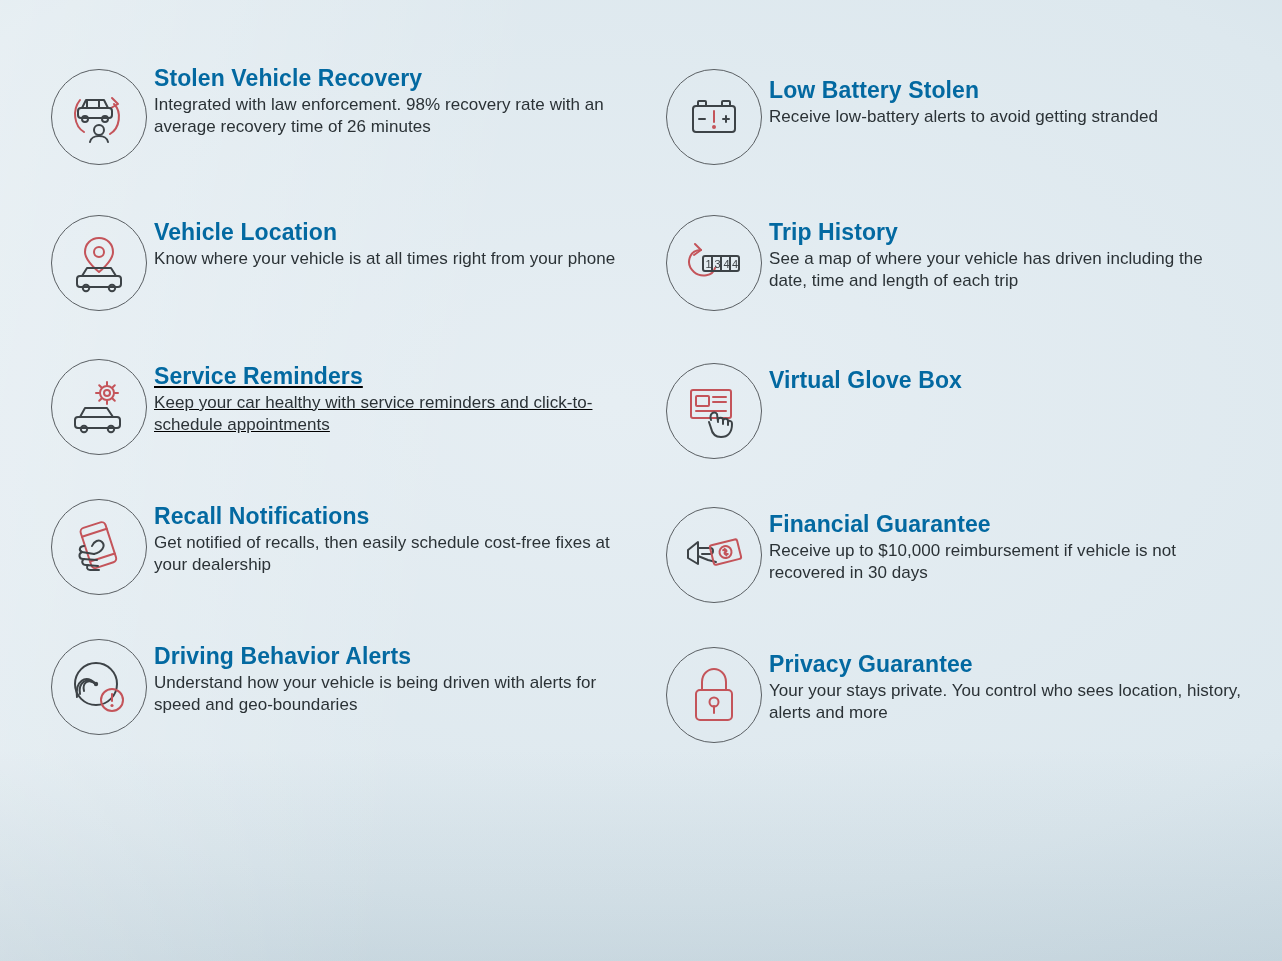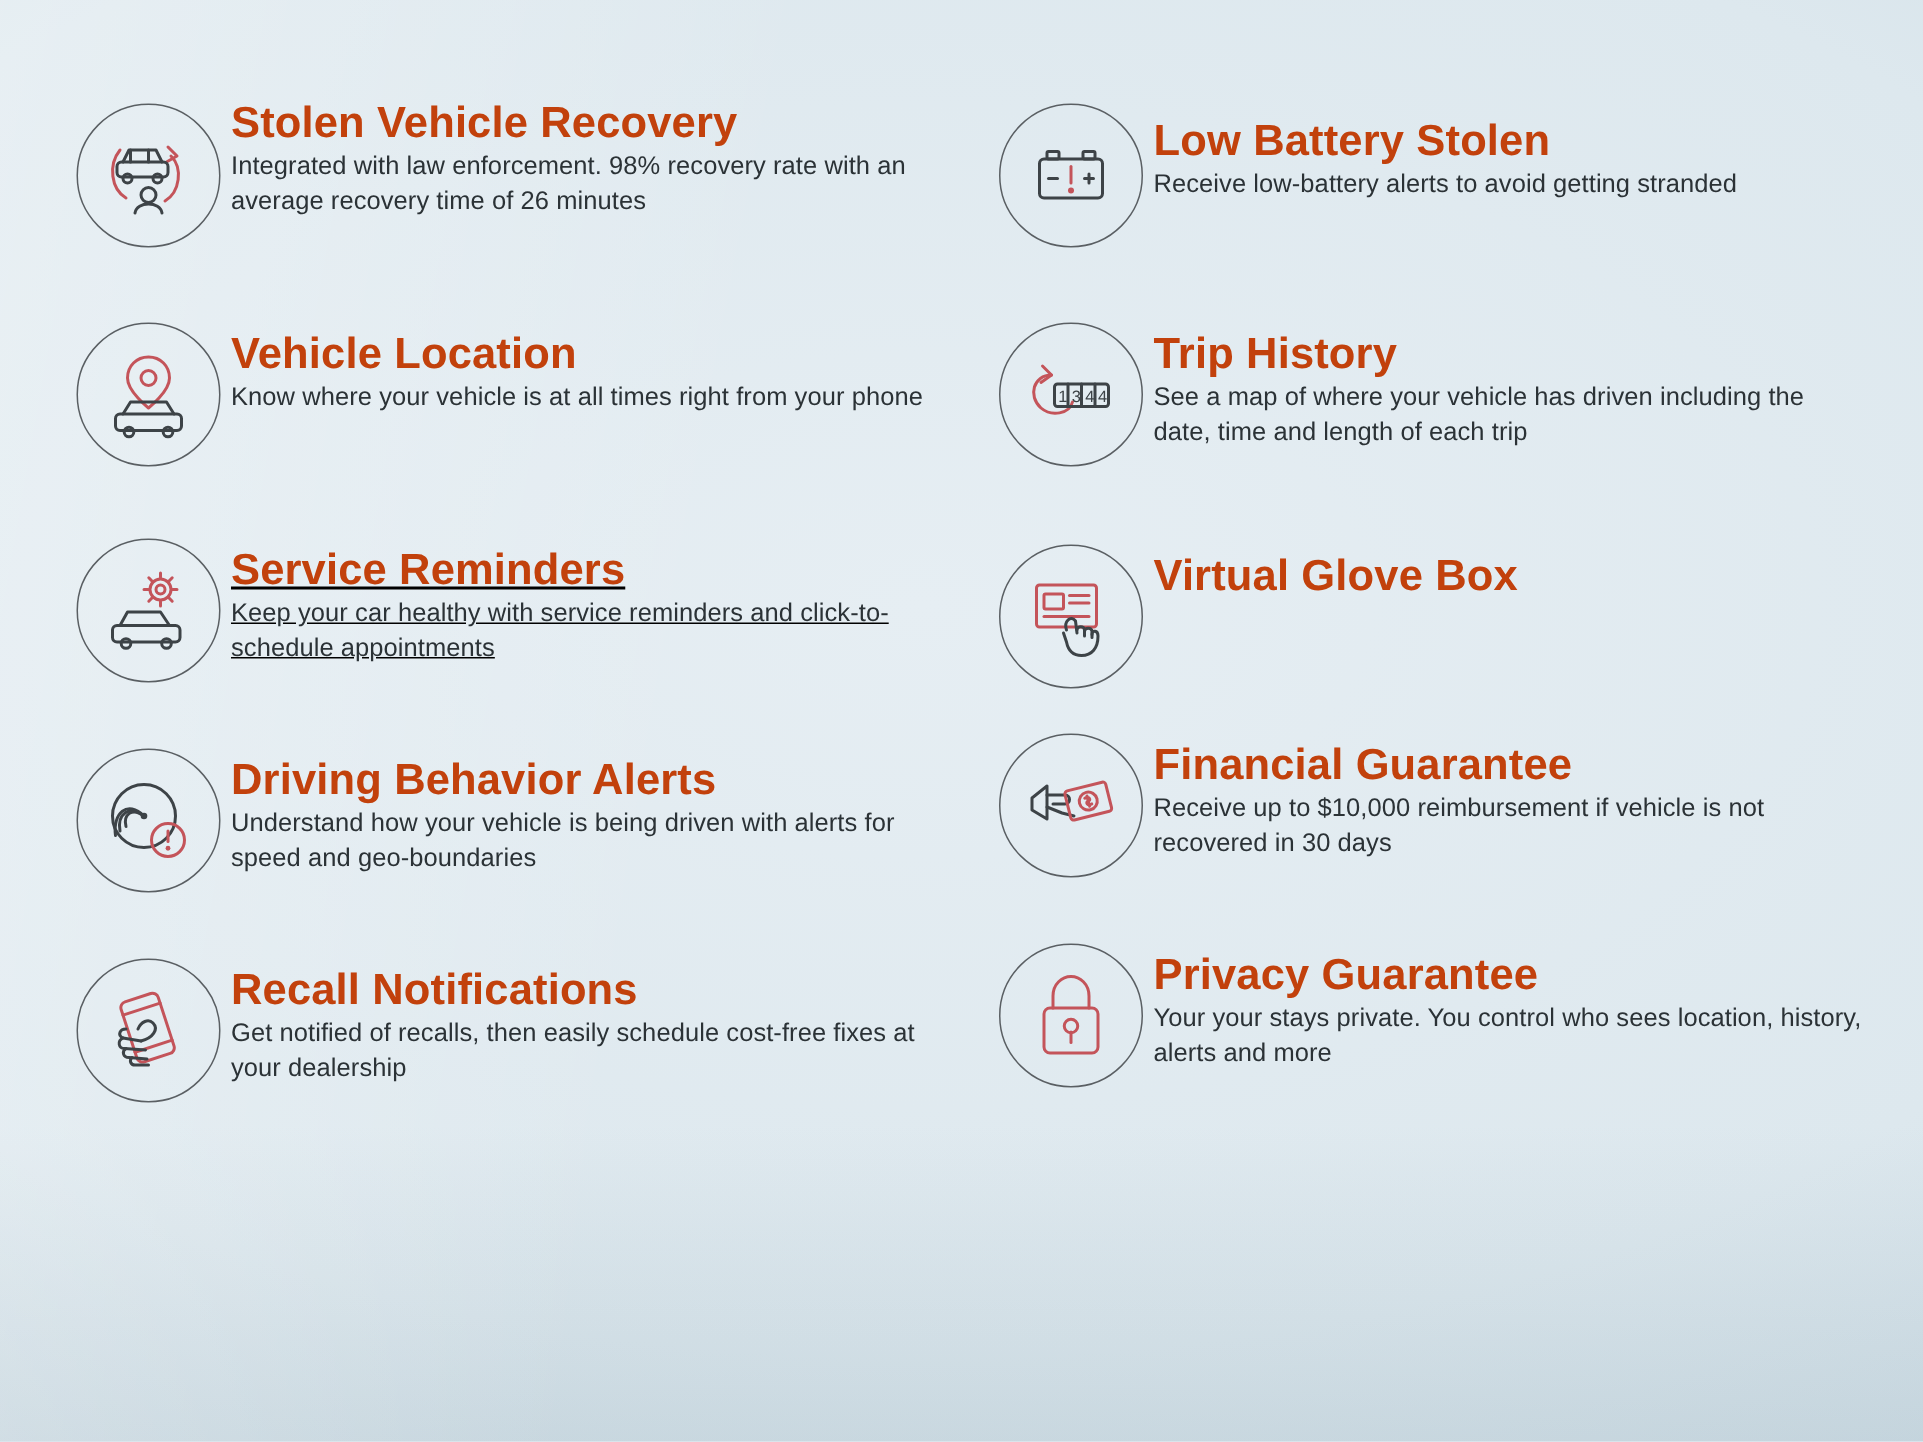--- a/index.html
+++ b/index.html
@@ -72,43 +72,43 @@
     box-sizing: border-box;
   }
   .icon-circle svg {
     display: block;
   }
   .text {
     flex: 1 1 auto;
     padding-top: 12px;
   }
   .f-title {
-    color: #c2410c;
-    font-size: 29px;
+    color: #0369a1;
+    font-size: 23px;
     font-weight: bold;
     line-height: 1.12;
     margin: 0 0 2px 0;
     letter-spacing: 0.1px;
   }
   .f-desc {
     color: #2b3236;
     font-size: 17px;
     line-height: 1.33;
     margin: 0;
     letter-spacing: 0.05px;
   }
 
   
   .col-left  .feature:nth-child(1) .text { padding-top: 4px; }
   .col-left  .feature:nth-child(2) { margin-bottom: 34px; }
   .col-left  .feature:nth-child(3) { margin-bottom: 30px; text-decoration: underline; }
   .col-left  .feature:nth-child(4) { margin-bottom: 30px; }
   .col-right .feature:nth-child(1) .text { padding-top: 16px; }
   .col-right .feature:nth-child(2) { margin-bottom: 38px; }
-  .col-right .feature:nth-child(3) { margin-bottom: 16px; }
+  .col-right .feature:nth-child(3) { margin-bottom: 34px; }
   .col-right .feature:nth-child(4) { margin-bottom: 30px; }
 
   .stroke-dark { fill: none; stroke: #3d4347; stroke-width: 2; stroke-linecap: round; stroke-linejoin: round; }
   .stroke-red  { fill: none; stroke: #c4545a; stroke-width: 2; stroke-linecap: round; stroke-linejoin: round; }
   .fill-red { fill: #c4545a; }
   .fill-dark { fill: #3d4347; }
   .txt-mini { font-family: "Liberation Sans", sans-serif; font-size: 11px; fill: #3d4347; }
 </style>
 </head>
 <body>
@@ -181,57 +181,57 @@
         <div class="text">
           <p class="f-title">Service Reminders</p>
           <p class="f-desc">Keep your car healthy with service reminders and click-to-schedule appointments</p>
         </div>
       </div>
 
       <div class="feature">
         <div class="icon-wrap">
           <div class="icon-circle">
             <svg width="62" height="62" viewBox="0 0 62 62">
-              <circle class="stroke-dark" cx="28" cy="28" r="21"></circle>
-              <path class="stroke-dark" d="M28 28 C20 22, 14 27, 16 35"></path>
-              <path class="stroke-dark" d="M28 28 C18 20, 10 27, 12 38"></path>
-              <path class="stroke-dark" d="M28 28 C17 17, 7 26, 9 41"></path>
-              <circle class="fill-dark" cx="28" cy="28" r="2.2"></circle>
-              <circle class="stroke-red" cx="44" cy="44" r="11"></circle>
-              <path class="stroke-red" d="M44 38 L44 45"></path>
-              <circle class="fill-red" cx="44" cy="49.5" r="1.6"></circle>
-            </svg>
-          </div>
-        </div>
-        <div class="text">
-          <p class="f-title">Driving Behavior Alerts</p>
-          <p class="f-desc">Understand how your vehicle is being driven with alerts for speed and geo-boundaries</p>
-        </div>
-      </div>
-
-      <div class="feature">
-        <div class="icon-wrap">
-          <div class="icon-circle">
-            <svg width="62" height="62" viewBox="0 0 62 62">
               <g transform="rotate(-18 31 31)">
                 <rect class="stroke-red" x="18" y="8" width="26" height="42" rx="4"></rect>
                 <line class="stroke-red" x1="18" y1="16" x2="44" y2="16"></line>
                 <line class="stroke-red" x1="18" y1="42" x2="44" y2="42"></line>
               </g>
               <path class="stroke-dark" d="M16 30 C12 30, 10 34, 14 36 L26 38"></path>
               <path class="stroke-dark" d="M14 36 C10 38, 11 43, 15 43 L29 44"></path>
               <path class="stroke-dark" d="M16 43 C13 45, 14 49, 18 49 L30 50"></path>
               <path class="stroke-dark" d="M20 49 C18 51, 19 54, 22 54 L31 54"></path>
               <path class="stroke-dark" d="M26 38 C34 36, 38 30, 34 26 C31 23, 26 25, 24 30"></path>
             </svg>
           </div>
         </div>
         <div class="text">
           <p class="f-title">Recall Notifications</p>
           <p class="f-desc">Get notified of recalls, then easily schedule cost-free fixes at your dealership</p>
+        </div>
+      </div>
+
+      <div class="feature">
+        <div class="icon-wrap">
+          <div class="icon-circle">
+            <svg width="62" height="62" viewBox="0 0 62 62">
+              <circle class="stroke-dark" cx="28" cy="28" r="21"></circle>
+              <path class="stroke-dark" d="M28 28 C20 22, 14 27, 16 35"></path>
+              <path class="stroke-dark" d="M28 28 C18 20, 10 27, 12 38"></path>
+              <path class="stroke-dark" d="M28 28 C17 17, 7 26, 9 41"></path>
+              <circle class="fill-dark" cx="28" cy="28" r="2.2"></circle>
+              <circle class="stroke-red" cx="44" cy="44" r="11"></circle>
+              <path class="stroke-red" d="M44 38 L44 45"></path>
+              <circle class="fill-red" cx="44" cy="49.5" r="1.6"></circle>
+            </svg>
+          </div>
+        </div>
+        <div class="text">
+          <p class="f-title">Driving Behavior Alerts</p>
+          <p class="f-desc">Understand how your vehicle is being driven with alerts for speed and geo-boundaries</p>
         </div>
       </div>
 
     </div>
 
     <div class="col col-right">
 
       <div class="feature">
         <div class="icon-wrap">
           <div class="icon-circle">

